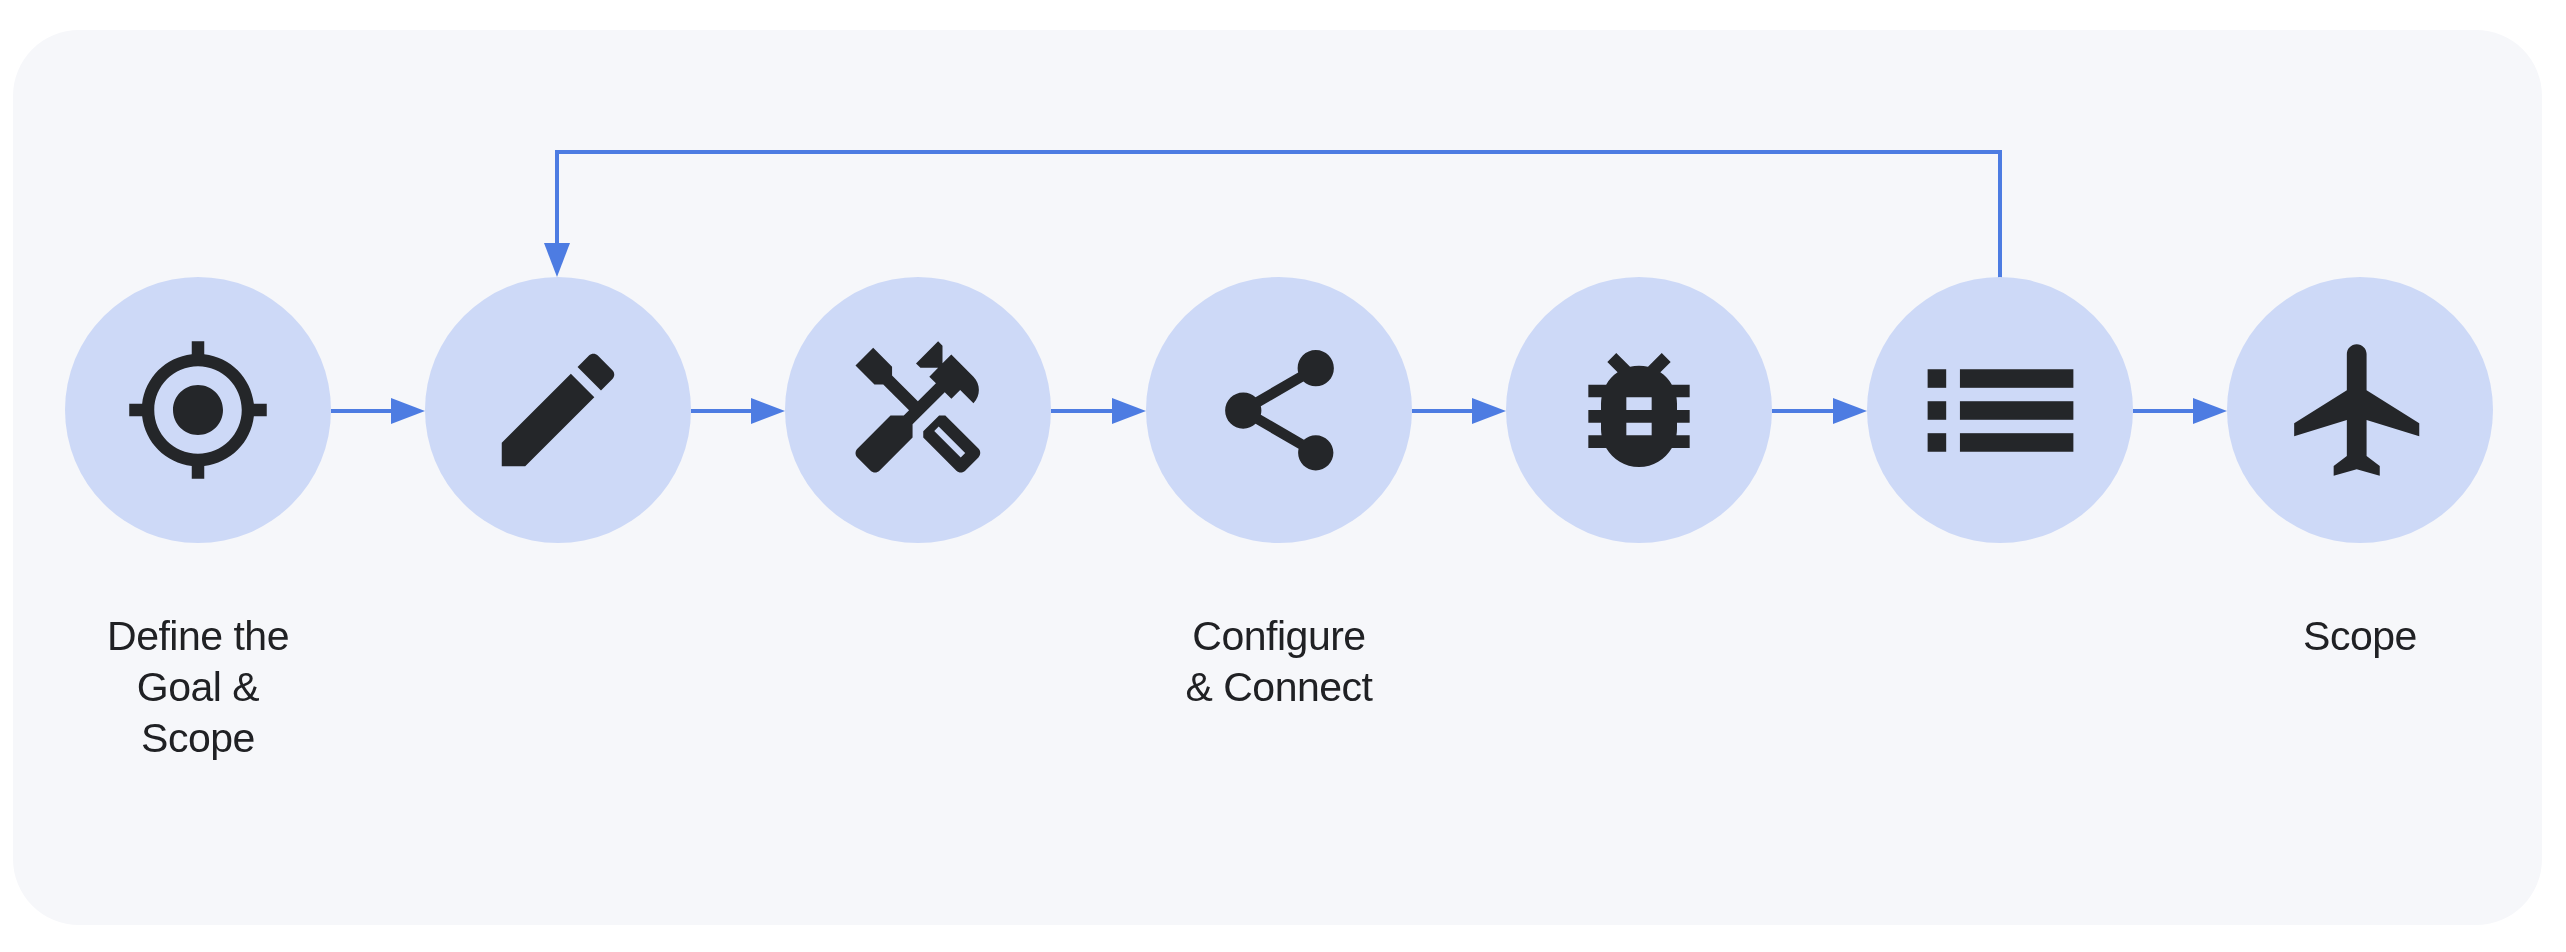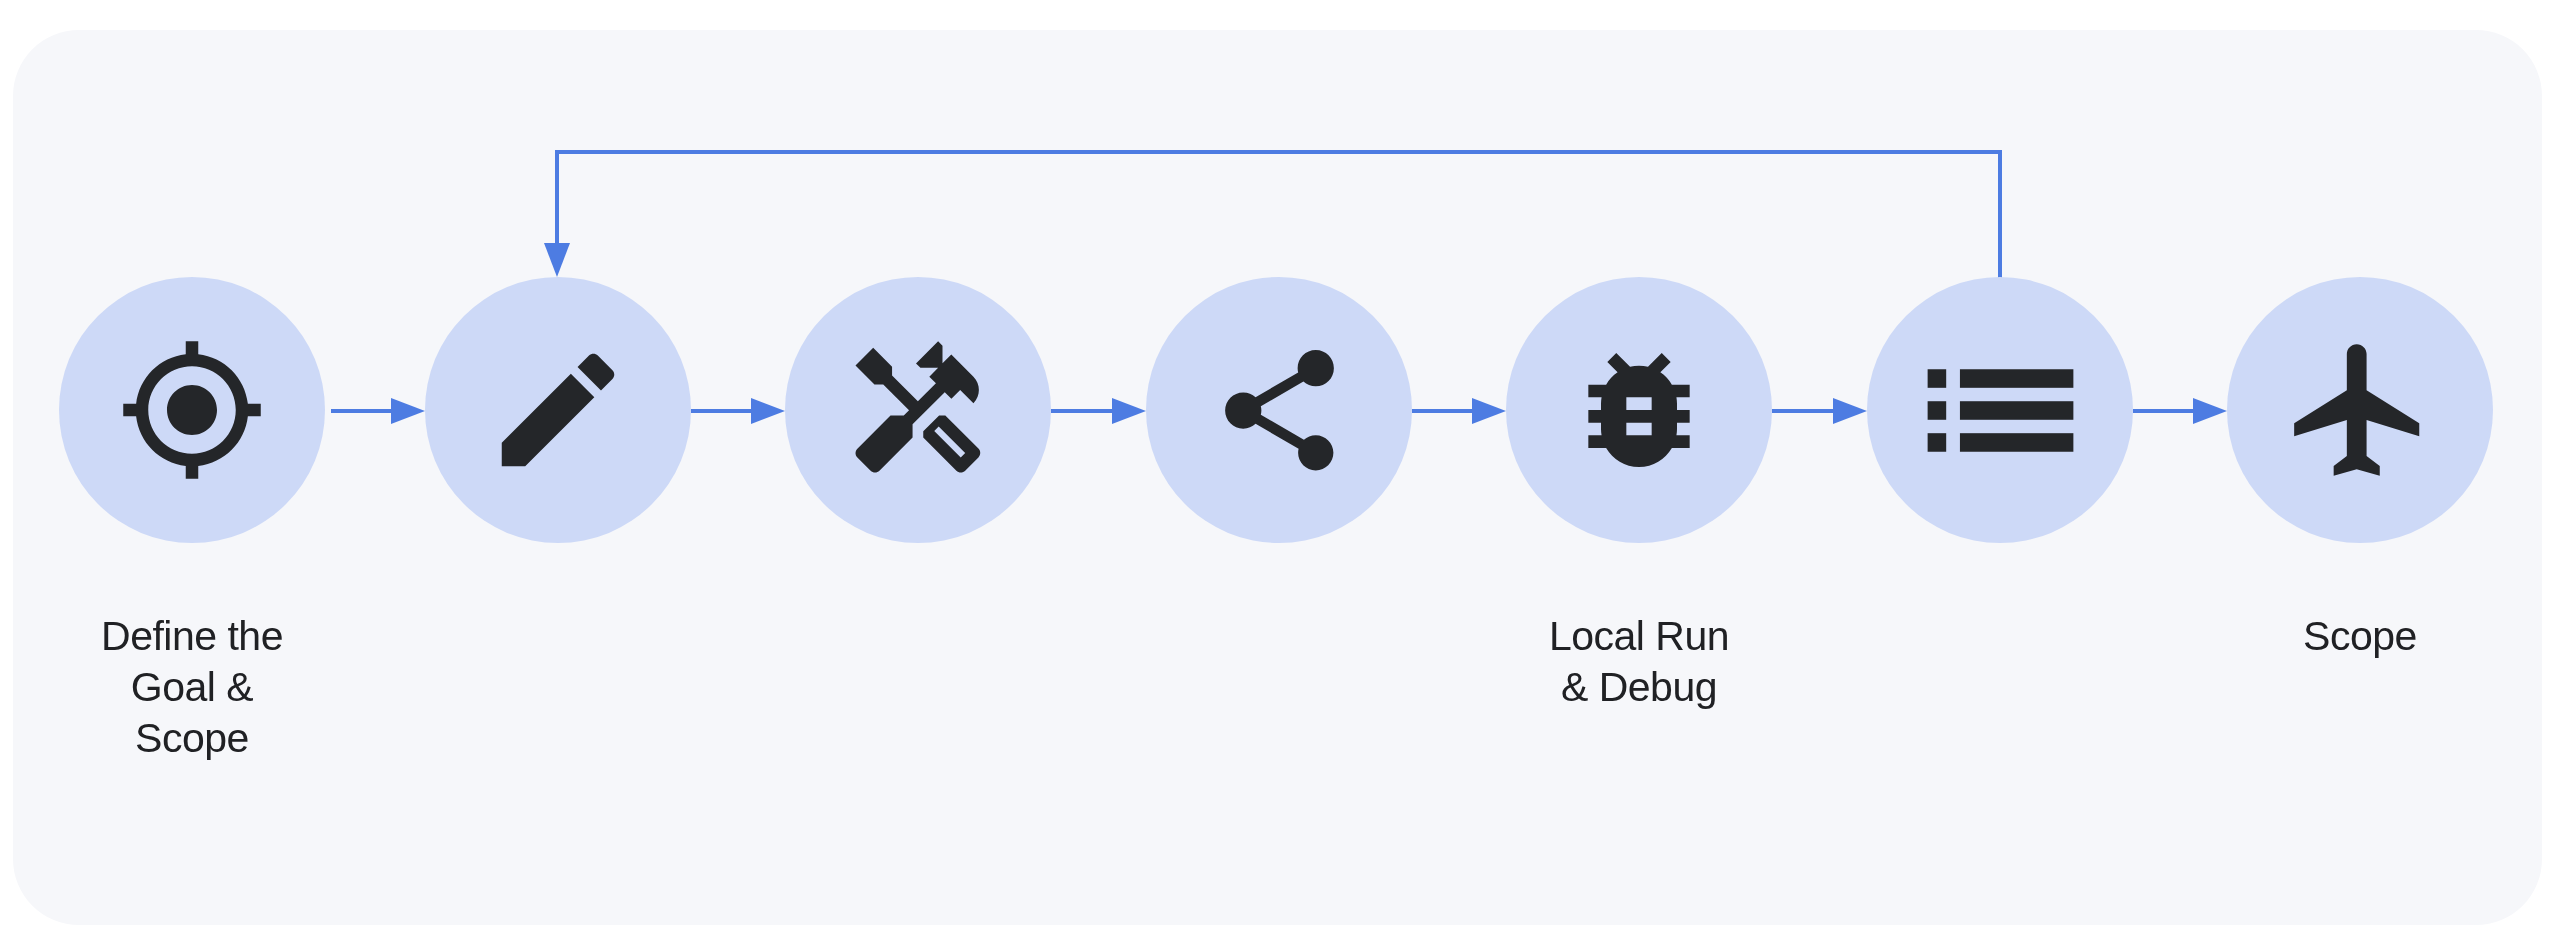--- a/index.html
+++ b/index.html
@@ -72,21 +72,21 @@
   <g>
     <line x1="1772" y1="411" x2="1834" y2="411"></line>
       <polygon points="1833,398 1833,424 1867,411"></polygon>
   </g>
   <g>
     <line x1="2133" y1="411" x2="2194" y2="411"></line>
       <polygon points="2193,398 2193,424 2227,411"></polygon>
   </g>
 </svg>
 
-<div class="step" style="left:42px">
+<div class="step" style="left:48px">
   <div class="circle">
     <svg width="150" height="150" viewBox="0 0 24 24">
       <path d="M12 8c-2.21 0-4 1.79-4 4s1.79 4 4 4 4-1.79 4-4-1.79-4-4-4zm8.94 3c-.46-4.17-3.77-7.48-7.94-7.94V1h-2v2.06C6.83 3.52 3.52 6.83 3.06 11H1v2h2.06c.46 4.17 3.77 7.48 7.94 7.94V23h2v-2.06c4.17-.46 7.48-3.77 7.94-7.94H23v-2h-2.06zM12 19c-3.87 0-7-3.13-7-7s3.13-7 7-7 7 3.13 7 7-3.13 7-7 7z"></path>
     </svg>
   </div>
   <div class="label">Define the
 Goal &amp;
 Scope</div>
 </div>
 
@@ -106,30 +106,30 @@
     </svg>
   </div>
 </div>
 
 <div class="step" style="left:1129px">
   <div class="circle">
     <svg width="145" height="145" viewBox="0 0 24 24">
       <path d="M18 16.08c-.76 0-1.44.3-1.96.77L8.91 12.7c.05-.23.09-.46.09-.7s-.04-.47-.09-.7l7.05-4.11c.54.5 1.25.81 2.04.81 1.66 0 3-1.34 3-3s-1.34-3-3-3-3 1.34-3 3c0 .24.04.47.09.7L8.04 9.81C7.5 9.31 6.79 9 6 9c-1.66 0-3 1.34-3 3s1.34 3 3 3c.79 0 1.5-.31 2.04-.81l7.12 4.16c-.05.21-.08.43-.08.65 0 1.61 1.31 2.92 2.92 2.92 1.61 0 2.92-1.31 2.92-2.92s-1.31-2.92-2.92-2.92z"></path>
     </svg>
   </div>
+  <div class="label">Configure
+&amp; Connect</div>
 </div>
 
 <div class="step" style="left:1489px">
   <div class="circle">
     <svg width="152" height="152" viewBox="0 0 24 24">
       <path d="M20 8h-2.81c-.45-.78-1.07-1.45-1.82-1.96L17 4.41 15.59 3l-2.17 2.17C12.96 5.06 12.49 5 12 5c-.49 0-.96.06-1.41.17L8.41 3 7 4.41l1.62 1.63C7.88 6.55 7.26 7.22 6.81 8H4v2h2.09c-.05.33-.09.66-.09 1v1H4v2h2v1c0 .34.04.67.09 1H4v2h2.81c1.04 1.79 2.97 3 5.19 3s4.15-1.21 5.19-3H20v-2h-2.09c.05-.33.09-.66.09-1v-1h2v-2h-2v-1c0-.34-.04-.67-.09-1H20V8zm-6 8h-4v-2h4v2zm0-4h-4v-2h4v2z"></path>
     </svg>
   </div>
-  <div class="label">Local Run
-&amp; Debug</div>
 </div>
 
 <div class="step" style="left:1850px">
   <div class="circle">
     <svg width="165" height="165" viewBox="0 0 24 24">
       <rect x="1.4" y="6" width="2.7" height="2.7"></rect>
       <rect x="6.1" y="6" width="16.5" height="2.7"></rect>
       <rect x="1.4" y="10.65" width="2.7" height="2.7"></rect>
       <rect x="6.1" y="10.65" width="16.5" height="2.7"></rect>
       <rect x="1.4" y="15.3" width="2.7" height="2.7"></rect>

